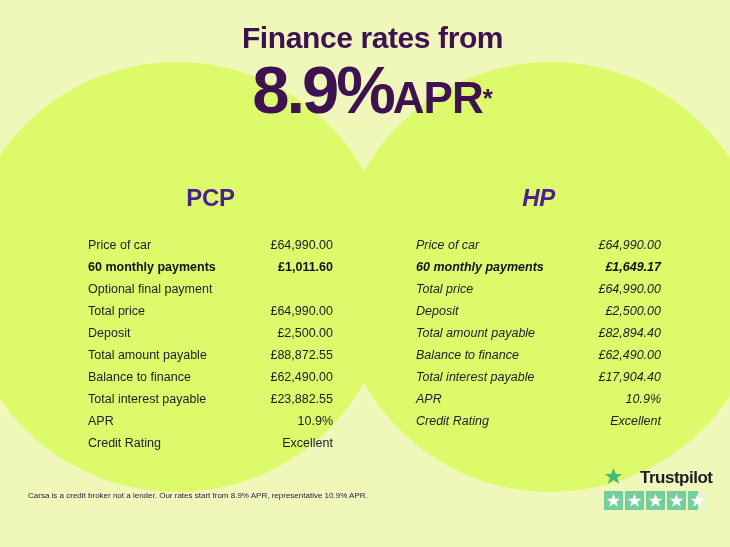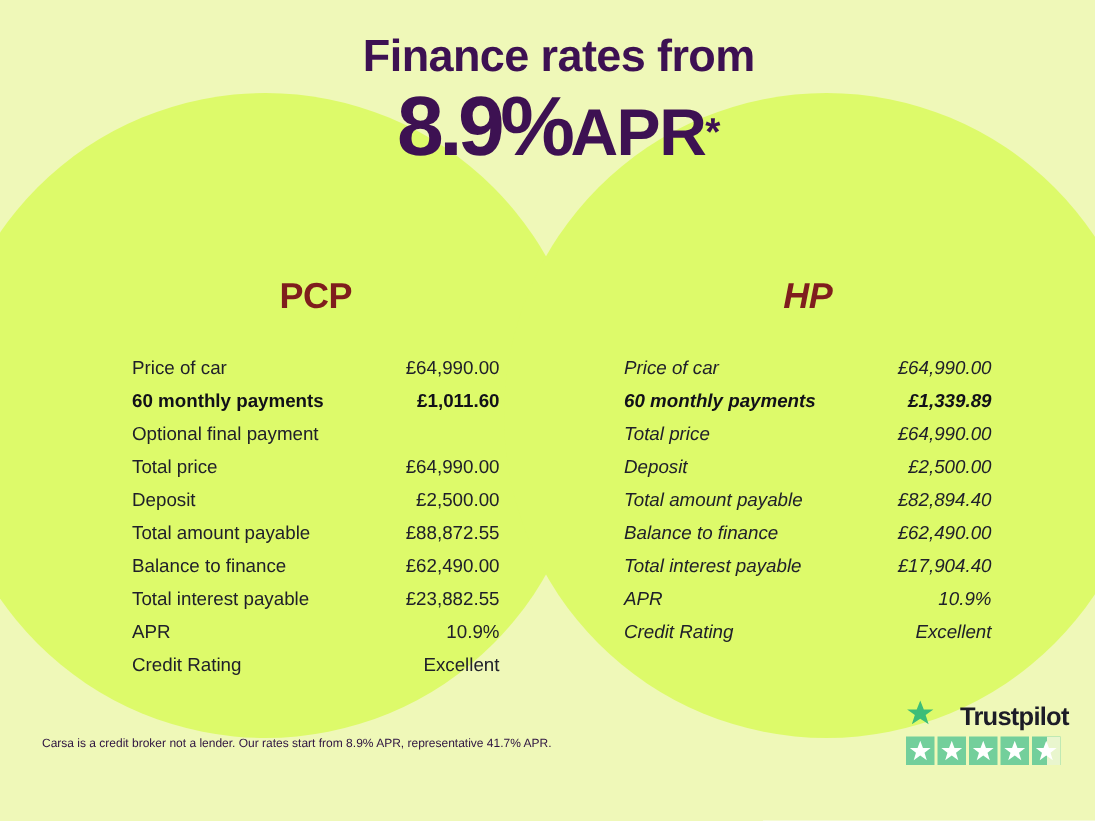--- a/index.html
+++ b/index.html
@@ -53,42 +53,42 @@
     top: 21px;
     font-size: 30px;
     letter-spacing: -0.4px;
   }
   #rate-line {
     top: 56px;
     line-height: 1;
     white-space: nowrap;
   }
   #rate-big {
-    font-size: 56px;
+    font-size: 67px;
     letter-spacing: -3px;
     vertical-align: baseline;
   }
   #rate-apr {
     font-size: 44px;
     letter-spacing: -1px;
     vertical-align: baseline;
   }
   #rate-star {
     font-size: 26px;
     vertical-align: super;
   }
   .table {
     position: absolute;
     top: 184px;
   }
   #table-pcp { left: 88px; width: 245px; }
   #table-hp  { left: 416px; width: 245px; font-style: italic; }
   .table-title {
     text-align: center;
-    color: #7f1d1d;
+    color: #4c1d95;
     font-size: 24px;
     font-weight: bold;
     margin: 0 0 18px 0;
     letter-spacing: -0.3px;
   }
   .rows { display: block; }
   .row {
     display: flex;
     justify-content: space-between;
     align-items: flex-end;
@@ -218,21 +218,21 @@
 
     <div class="table" id="table-hp">
       <div class="table-title">HP</div>
       <div class="rows">
           <div class="row">
             <span class="row-label">Price of car</span>
             <span class="row-value">£64,990.00</span>
           </div>
           <div class="row bold">
             <span class="row-label">60 monthly payments</span>
-            <span class="row-value">£1,339.89</span>
+            <span class="row-value">£1,649.17</span>
           </div>
           <div class="row">
             <span class="row-label">Total price</span>
             <span class="row-value">£64,990.00</span>
           </div>
           <div class="row">
             <span class="row-label">Deposit</span>
             <span class="row-value">£2,500.00</span>
           </div>
           <div class="row">
@@ -252,21 +252,21 @@
             <span class="row-value">10.9%</span>
           </div>
           <div class="row">
             <span class="row-label">Credit Rating</span>
             <span class="row-value">Excellent</span>
           </div>
         </div>
     </div>
 
     <div id="footer-note">
-      <div>Carsa is a credit broker not a lender. Our rates start from 8.9% APR, representative 41.7% APR.</div>
+      <div>Carsa is a credit broker not a lender. Our rates start from 8.9% APR, representative 10.9% APR.</div>
     </div>
 
     <div id="trustpilot">
       <div id="tp-brand">
         <span>
           <svg width="19" height="19" viewBox="0 0 20 20" aria-hidden="true">
             <polygon points="10,1 12.5,7.3 19.2,7.3 13.8,11.3 15.9,17.7 10,13.8 4.1,17.7 6.2,11.3 0.8,7.3 7.5,7.3" fill="#3dbd78"></polygon>
           </svg>
         </span>
         <span id="tp-word">Trustpilot</span>

